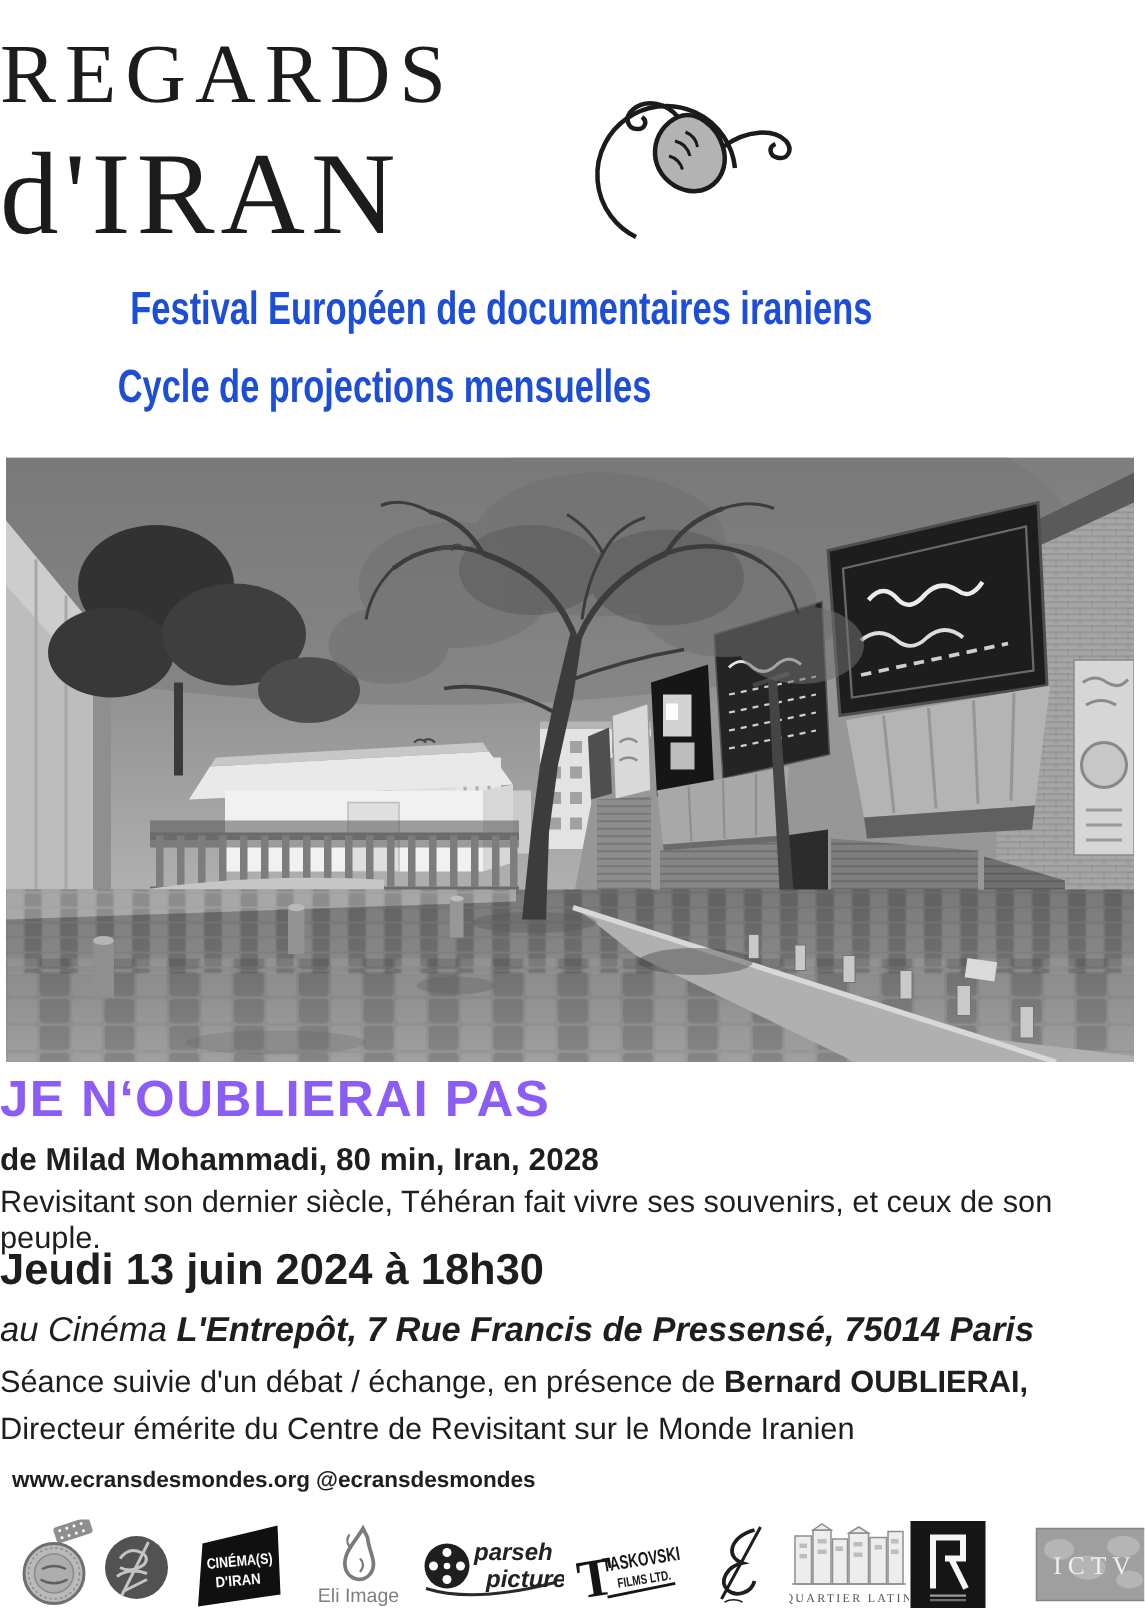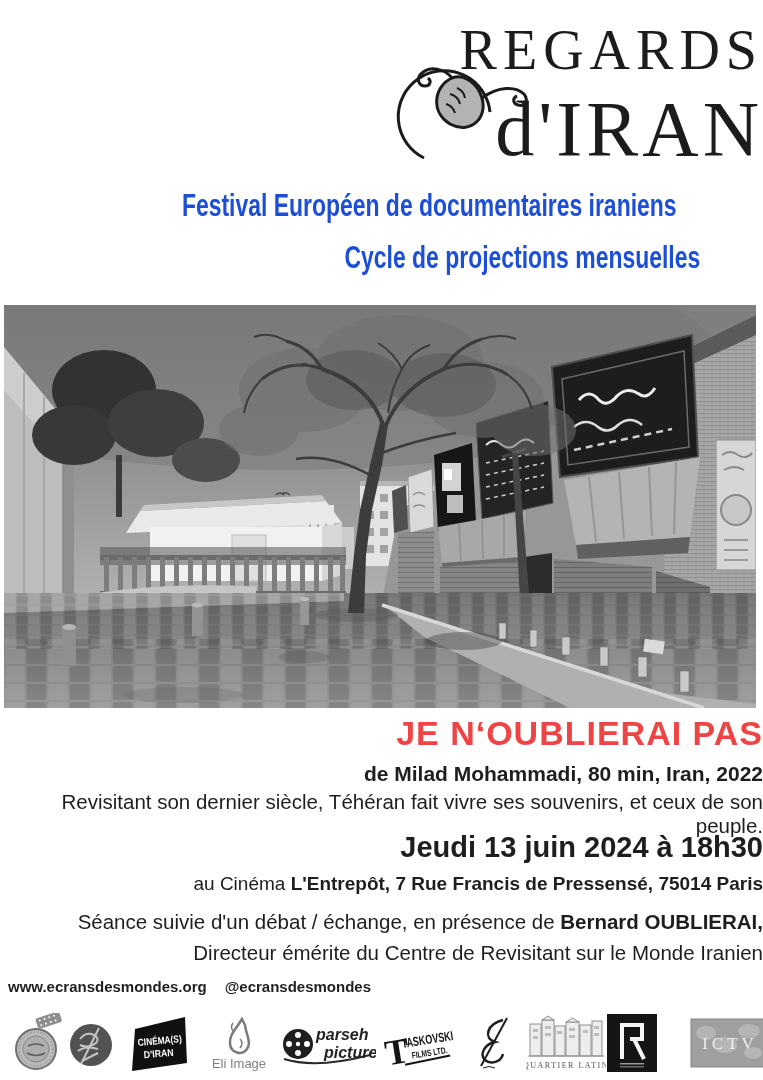--- a/index.html
+++ b/index.html
@@ -1,33 +1,33 @@
 <!DOCTYPE html>
 <html><head>
 <meta charset="utf-8">
 <style>
   html,body{margin:0;padding:0;background:#ffffff;}
   .poster{position:relative;width:763px;height:1080px;background:#ffffff;overflow:hidden;
           font-family:"Liberation Sans",sans-serif;color:#1e1e1e;}
-  .abs{position:absolute;left:0;right:0;text-align:right;}
+  .abs{position:absolute;left:0;right:0;text-align:left;}
   .title-line1{top:18px;font-family:"Liberation Serif",serif;font-size:56px;letter-spacing:6px;color:#1c1c1c;}
   .title-line2{top:84px;font-family:"Liberation Serif",serif;font-size:78px;letter-spacing:4px;color:#1c1c1c;}
   .paisley{position:absolute;left:394px;top:60px;width:158px;height:112px;}
   .sub{font-weight:bold;font-size:31px;color:#1d4ed8;}
   .sub .cond{display:inline-block;transform:scaleX(.74);transform-origin:center;white-space:nowrap;}
   .sub1{top:188px;} .sub2{top:240px;padding-left:16px;}
   .photo{position:absolute;left:4px;top:305px;}
-  .film-title{top:714px;font-weight:bold;font-size:34px;color:#ef4444;letter-spacing:1px;}
+  .film-title{top:714px;font-weight:bold;font-size:34px;color:#8b5cf6;letter-spacing:1px;}
   .credits{top:762px;font-weight:bold;font-size:21px;}
   .synopsis{top:790px;font-size:20.5px;}
-  .date{top:831px;font-weight:bold;font-size:29px;padding-left:36px;}
-  .venue{top:873px;font-size:19px;}
+  .date{top:831px;font-weight:bold;font-size:29px;}
+  .venue{top:873px;font-size:23px;font-style:italic;}
   .venue b{font-weight:bold;}
   .debate{top:906px;font-size:20.5px;line-height:31px;}
-  .weblinks{position:absolute;left:8px;top:978px;font-weight:bold;font-size:15px;display:flex;gap:18px;}
+  .weblinks{position:absolute;left:8px;top:978px;font-weight:bold;font-size:15px;display:flex;gap:4px;}
   .logos{position:absolute;left:0;top:1012px;width:763px;height:62px;}
   .logo{position:absolute;top:0;height:62px;display:flex;align-items:center;justify-content:center;}
 </style>
 </head>
 <body>
 
 <div class="poster">
 
   <div class="abs title-line1">REGARDS</div>
   <div class="abs title-line2">d'IRAN</div>
@@ -295,21 +295,21 @@
       </g>
     </g>
 
     <g stroke="#474747" fill="none">
       <path d="M288,62 q5,-5 10,0 M296,60 q5,-4 10,1" stroke-width="1.6"></path>
       <path d="M272,190 q4,-4 8,0 M278,189 q4,-3 8,1" stroke-width="1.4"></path>
     </g>
   </svg>
 
   <div class="abs film-title">JE N‘OUBLIERAI PAS</div>
-  <div class="abs credits">de Milad Mohammadi, 80 min, Iran, 2022</div>
+  <div class="abs credits">de Milad Mohammadi, 80 min, Iran, 2028</div>
   <div class="abs synopsis">Revisitant son dernier siècle, Téhéran fait vivre ses souvenirs, et ceux de son peuple.</div>
 
   <div class="abs date">Jeudi 13 juin 2024 à 18h30</div>
   <div class="abs venue"><span>au Cinéma </span><b>L'Entrepôt, 7 Rue Francis de Pressensé, 75014 Paris</b></div>
 
   <div class="abs debate">
     <span>Séance suivie d'un débat / échange, en présence de </span><b>Bernard OUBLIERAI,</b><br>
     <span>Directeur émérite du Centre de Revisitant sur le Monde Iranien</span>
   </div>
 

